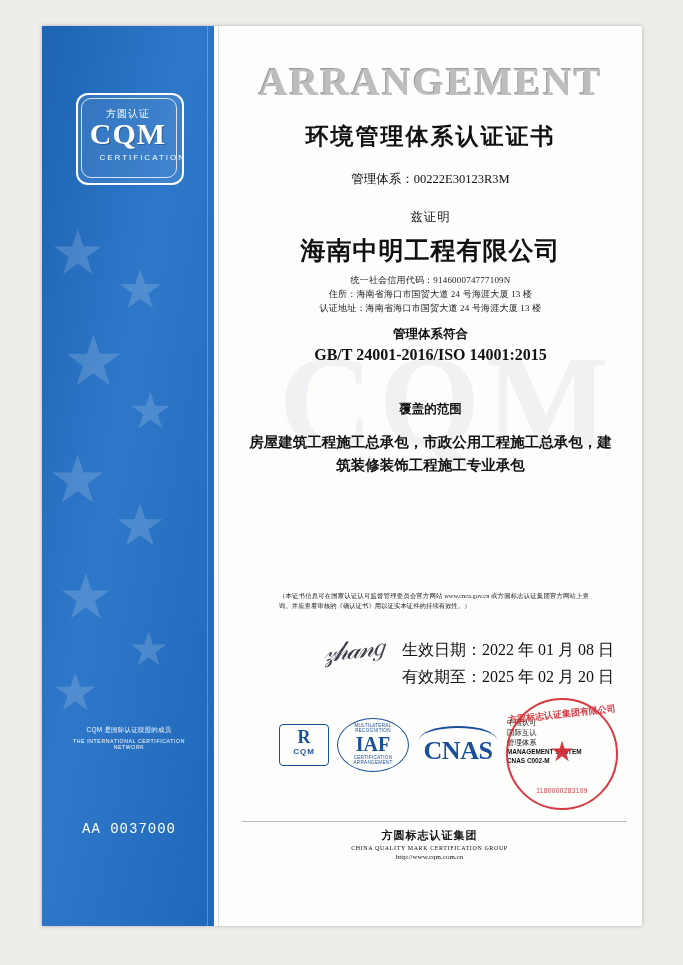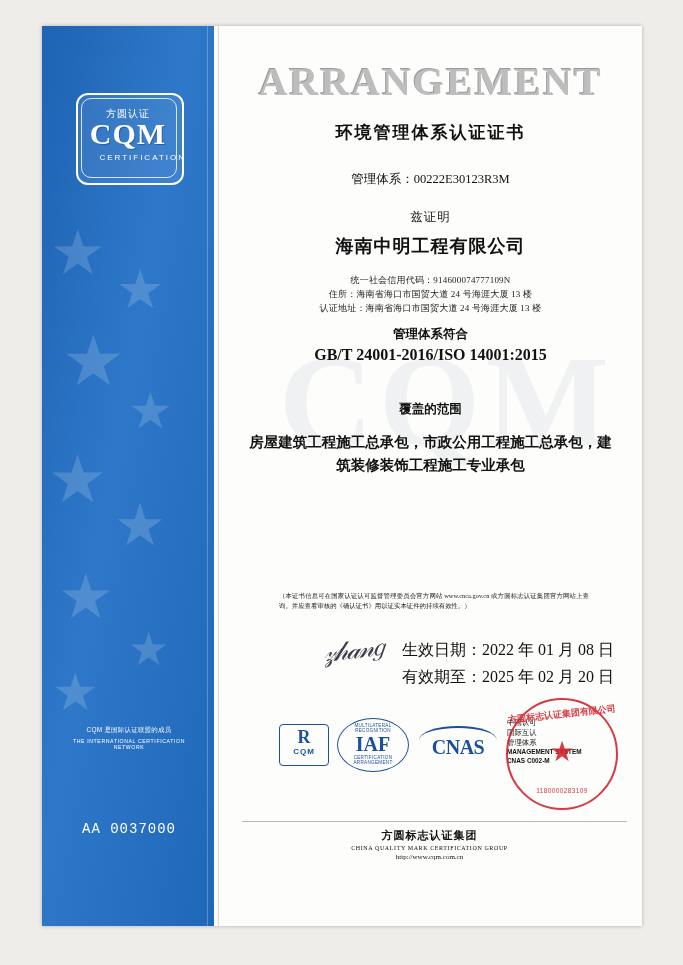--- a/index.html
+++ b/index.html
@@ -211,21 +211,21 @@
     color: #bdbdbd;
     text-shadow: 1px 1px 0 #ffffff, -1px -1px 0 #9a9a9a;
   }
   #title-cn {
     position: absolute;
     left: 0;
     top: 95px;
     width: 423px;
     text-align: center;
     font-family: "Liberation Serif", serif;
-    font-size: 17px;
+    font-size: 23px;
     font-weight: bold;
     color: #111111;
     letter-spacing: 2px;
   }
   .center-line {
     position: absolute;
     left: 0;
     width: 423px;
     text-align: center;
   }
@@ -237,21 +237,21 @@
   }
   #hereby {
     top: 183px;
     font-size: 12.5px;
     color: #111;
     font-family: "Liberation Serif", serif;
     letter-spacing: 1px;
   }
   #company {
     top: 208px;
-    font-size: 18px;
+    font-size: 25px;
     font-weight: bold;
     color: #111;
     font-family: "Liberation Serif", serif;
     letter-spacing: 1px;
   }
   .meta-line {
     position: absolute;
     left: 0;
     width: 423px;
     text-align: center;
@@ -382,21 +382,21 @@
     font-weight: bold;
     font-family: "Liberation Serif", serif;
     line-height: 22px;
   }
   #mark-cnas {
     left: 140px; top: 10px;
     color: #1a4f9c;
     text-align: center;
   }
   #mark-cnas .big {
-    font-size: 20px;
+    font-size: 26px;
     font-weight: bold;
     font-family: "Liberation Serif", serif;
     letter-spacing: -0.5px;
   }
   #mark-cnas .arc {
     width: 78px; height: 12px;
     border-top: 2px solid #1a4f9c;
     border-radius: 50% / 100% 100% 0 0;
     margin-bottom: -4px;
   }

